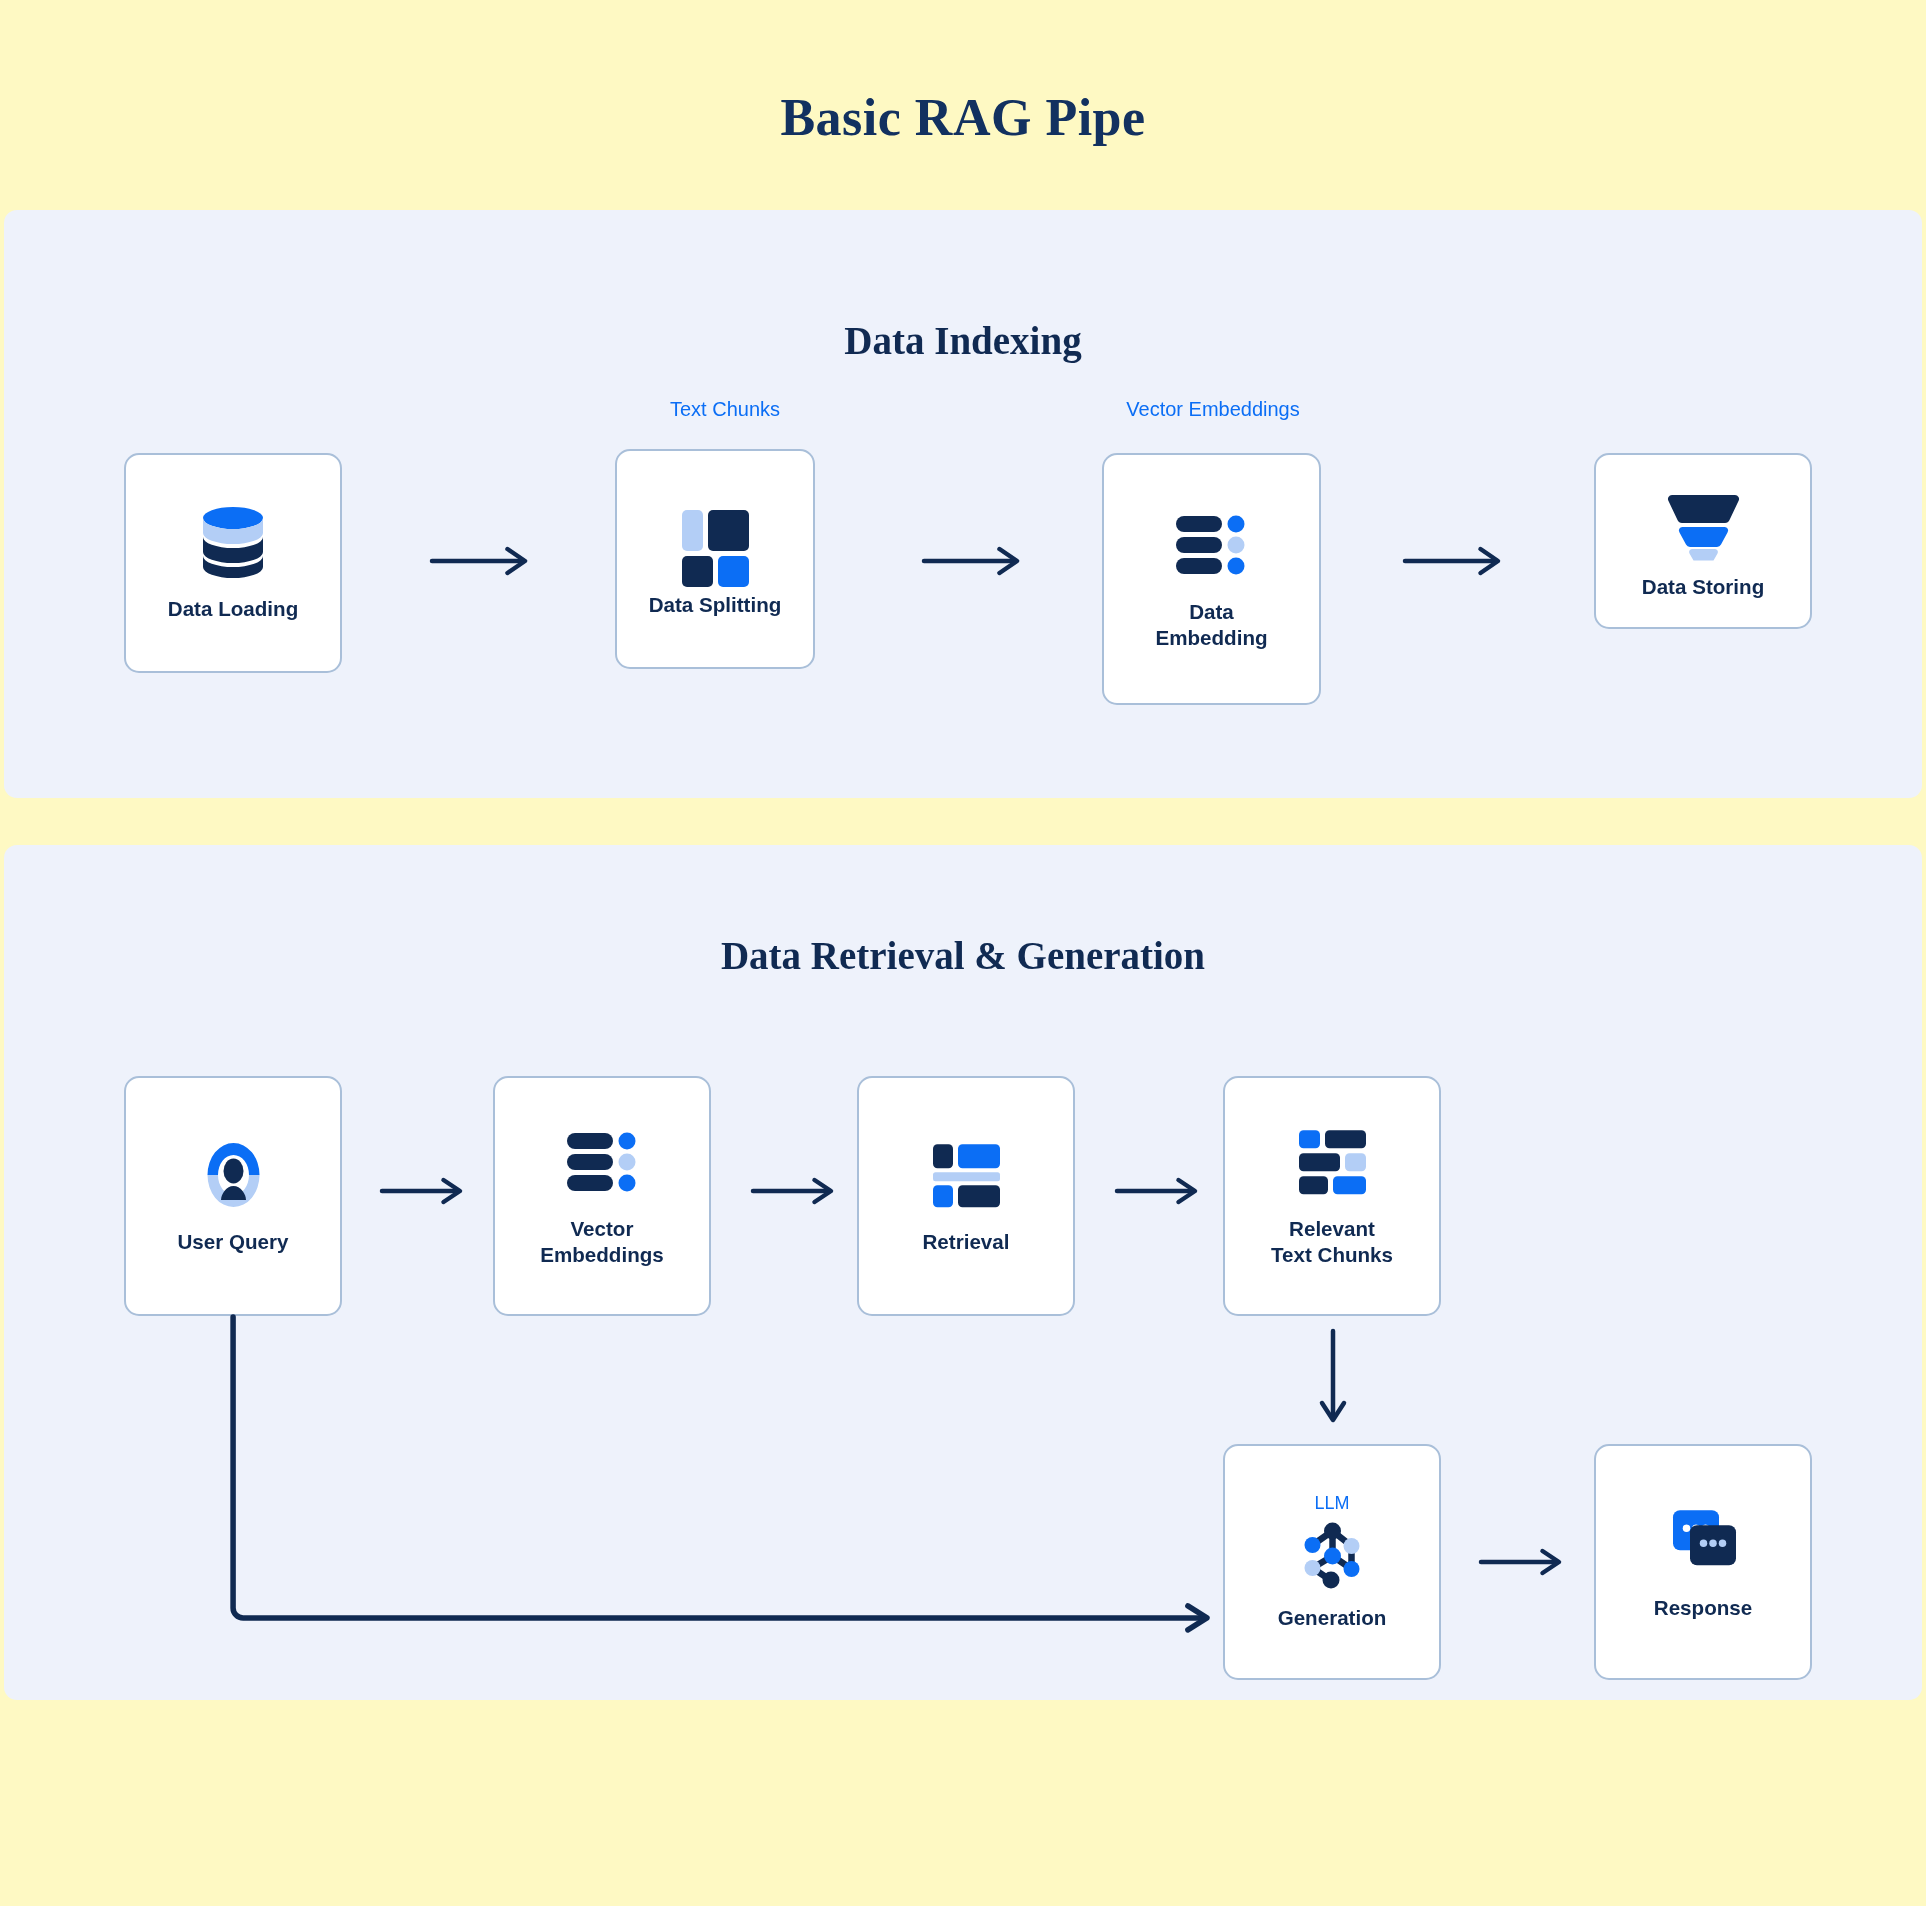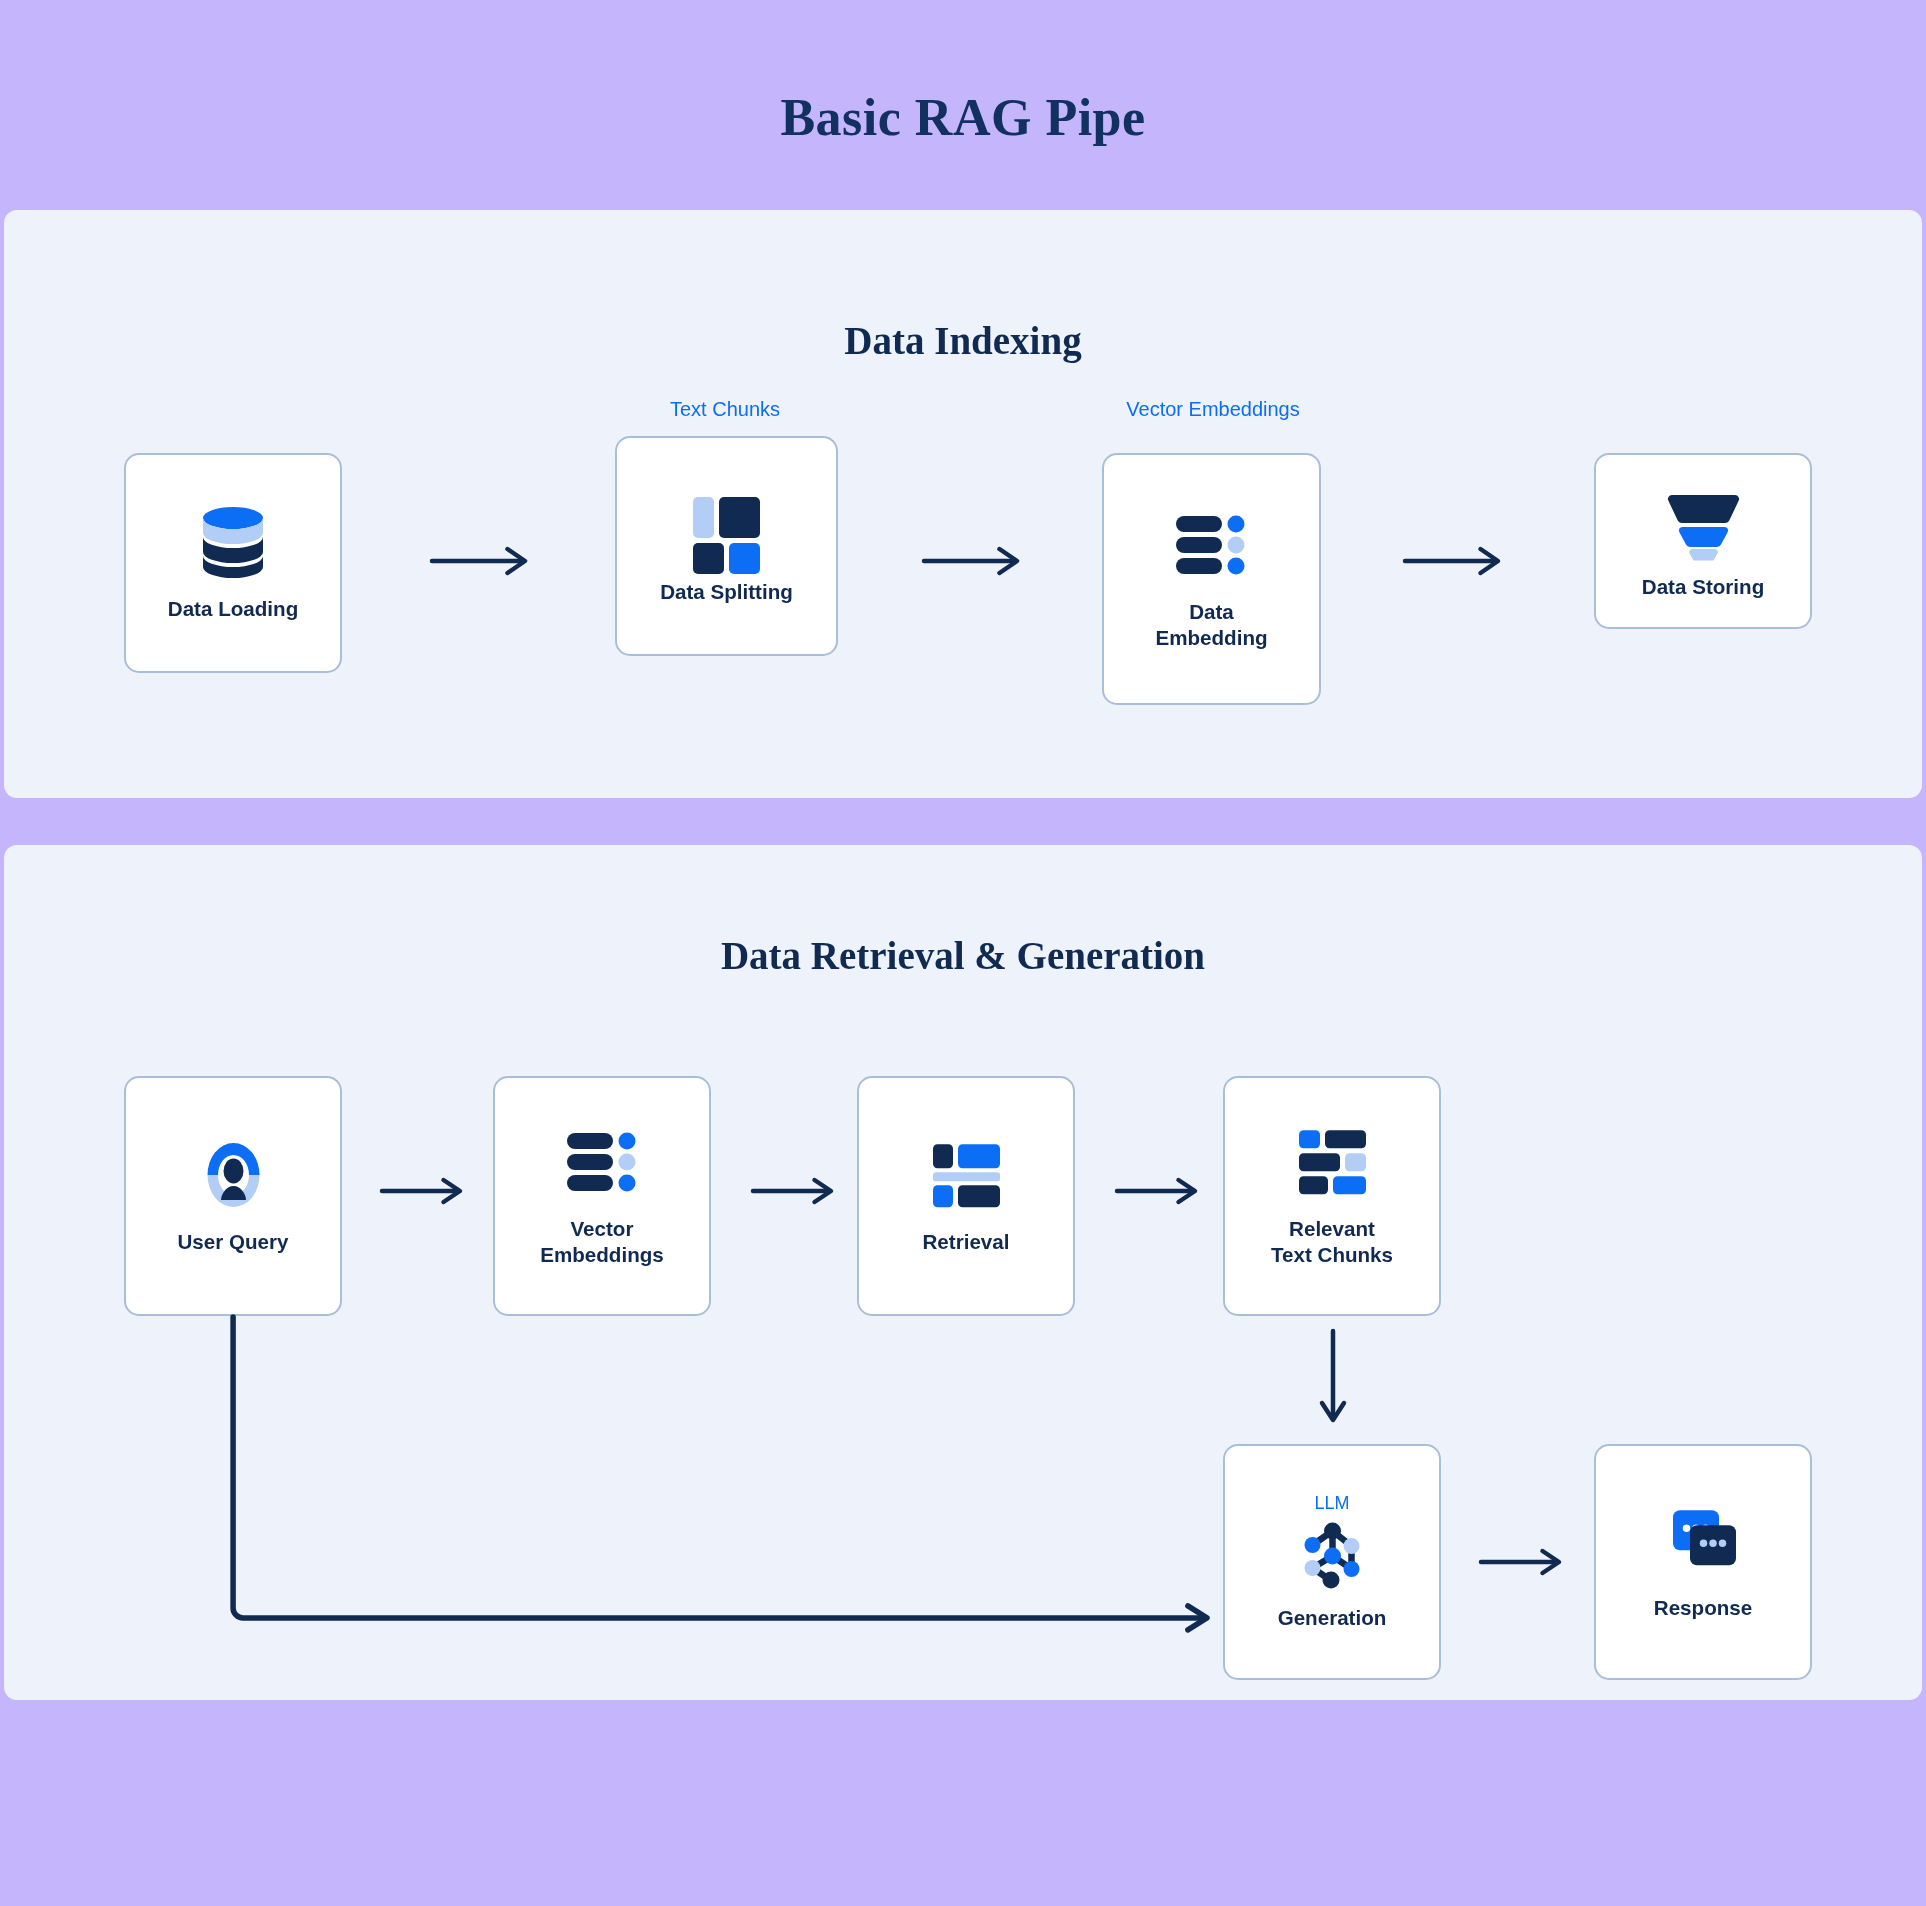--- a/index.html
+++ b/index.html
@@ -7,21 +7,21 @@
     width: 1926px;
     height: 1906px;
     background: #000000;
     font-family: "Liberation Sans", sans-serif;
     overflow: hidden;
   }
   .stage {
     position: relative;
     width: 1926px;
     height: 1906px;
-    background: #c4b5fd;
+    background: #fef9c3;
   }
 
   
   .title {
     position: absolute;
     top: 88px;
     left: 0;
     width: 1926px;
     text-align: center;
     font-family: "Liberation Serif", serif;
@@ -131,21 +131,21 @@
       <div class="card-label">Data Loading</div>
     </div>
 
     <div class="arrow" style="left:426px; top:336px;">
       <svg width="100" height="30" viewBox="0 0 200 60">
         <line x1="4" y1="30" x2="180" y2="30" stroke="#102A52" stroke-width="9" stroke-linecap="round"></line>
         <polyline points="155,6 190,30 155,54" fill="none" stroke="#102A52" stroke-width="9" stroke-linecap="round" stroke-linejoin="round"></polyline>
       </svg>
     </div>
 
-    <div class="card" style="left:611px; top:226px; width:223px; height:220px;justify-content:center;">
+    <div class="card" style="left:611px; top:239px; width:200px; height:220px;justify-content:center;">
       <div class="icon-wrap">
         <svg width="75" height="70" viewBox="0 0 150 140">
           <rect x="8" y="14" width="42" height="82" rx="10" fill="#B3CEF6"></rect>
           <rect x="60" y="14" width="82" height="82" rx="10" fill="#102A52"></rect>
           <rect x="8" y="106" width="62" height="62" rx="10" fill="#102A52"></rect>
           <rect x="80" y="106" width="62" height="62" rx="10" fill="#0B6EF5"></rect>
         </svg>
       </div>
       <div class="card-label">Data Splitting</div>
     </div>

